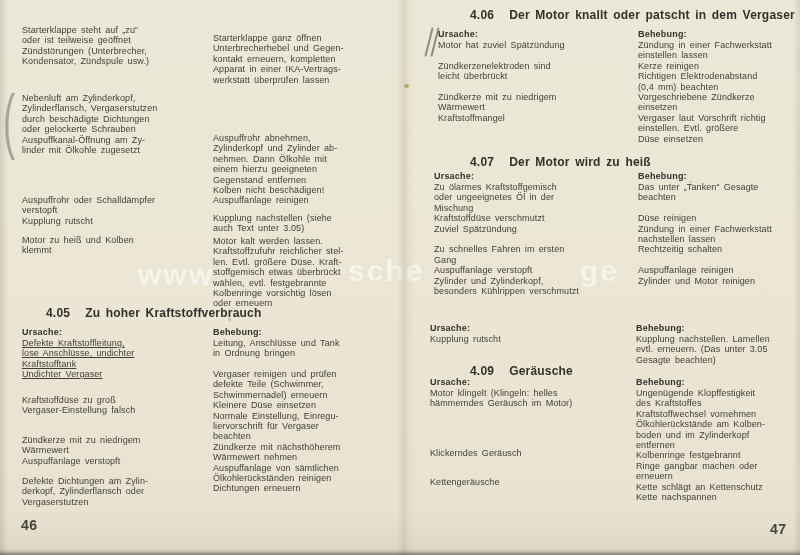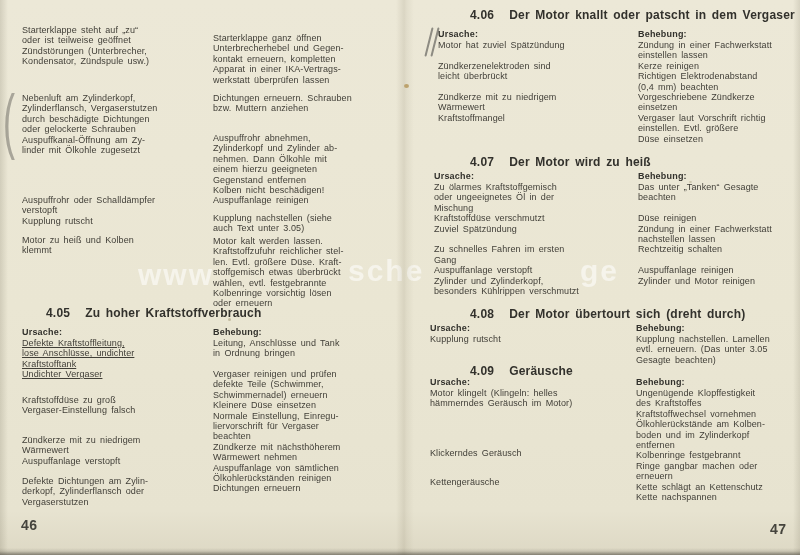--- a/index.html
+++ b/index.html
@@ -72,22 +72,20 @@
 verstopft
 Kupplung rutscht</div>
     <div class="blk" style="left:213px;top:33px;">Starterklappe ganz öffnen
 Unterbrecherhebel und Gegen-
 kontakt erneuern, kompletten
 Apparat in einer IKA-Vertrags-
 werkstatt überprüfen lassen</div>
 
     <div class="blk" style="left:22px;top:235px;">Motor zu heiß und Kolben
 klemmt</div>
-    <div class="blk" style="left:213px;top:93px;">Dichtungen erneuern. Schrauben
-bzw. Muttern anziehen</div>
     <div class="blk" style="left:213px;top:133px;">Auspuffrohr abnehmen,
 Zylinderkopf und Zylinder ab-
 nehmen. Dann Ölkohle mit
 einem hierzu geeigneten
 Gegenstand entfernen
 Kolben nicht beschädigen!
 Auspuffanlage reinigen</div>
     <div class="blk" style="left:213px;top:213px;">Kupplung nachstellen (siehe
 auch Text unter 3.05)</div>
     <div class="blk" style="left:213px;top:236px;">Motor kalt werden lassen.
@@ -188,24 +186,20 @@
 beachten
 
 Düse reinigen
 Zündung in einer Fachwerkstatt
 nachstellen lassen
 Rechtzeitig schalten
 
 Auspuffanlage reinigen
 Zylinder und Motor reinigen</div>
 
-    <div class="sec-head" style="left:70px;top:307px;">
-      <span>4.08</span>
-      <span>Der Motor übertourt sich (dreht durch)</span>
-    </div>
     <span class="lbl" style="left:30px;top:323px;">Ursache:</span>
     <span class="lbl" style="left:236px;top:323px;">Behebung:</span>
     <div class="blk" style="left:30px;top:334px;">Kupplung rutscht</div>
     <div class="blk" style="left:236px;top:334px;width:162px;">Kupplung nachstellen. Lamellen
 evtl. erneuern. (Das unter 3.05
 Gesagte beachten)</div>
 
     <div class="sec-head" style="left:70px;top:364px;">
       <span>4.09</span>
       <span>Geräusche</span>

